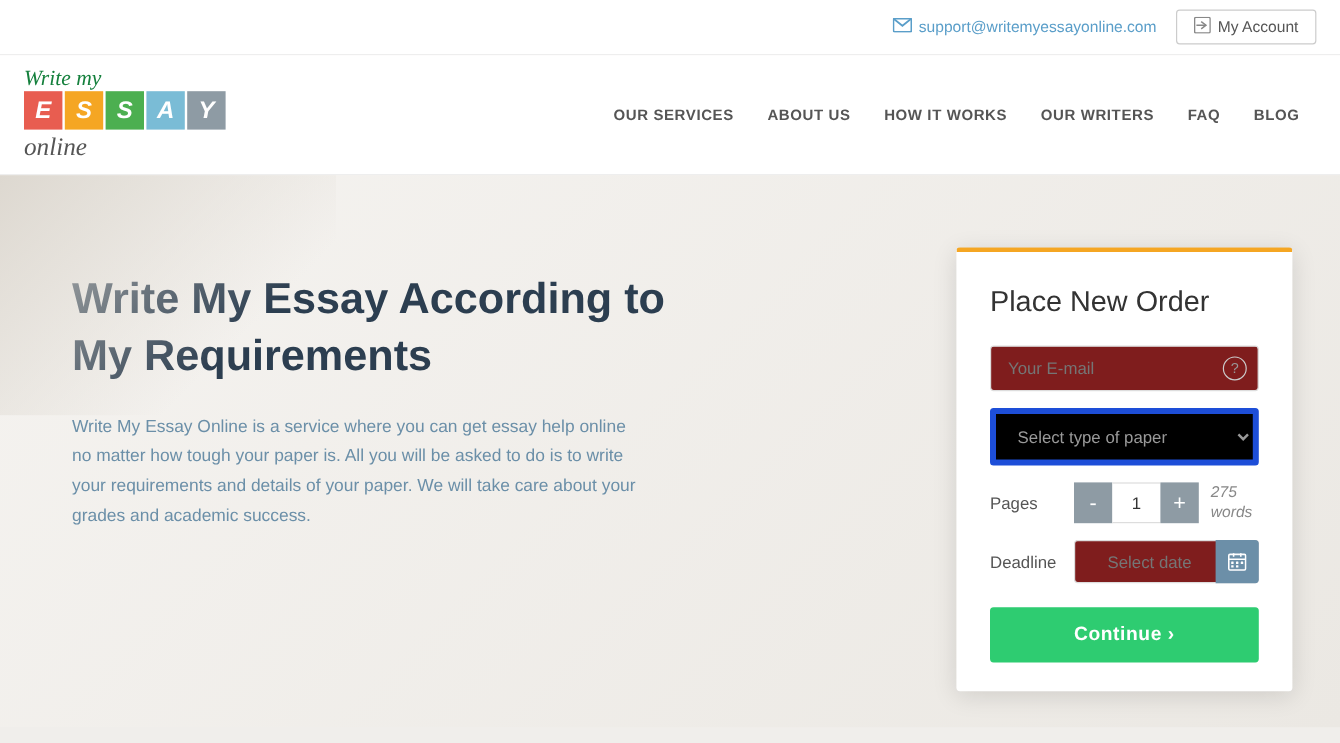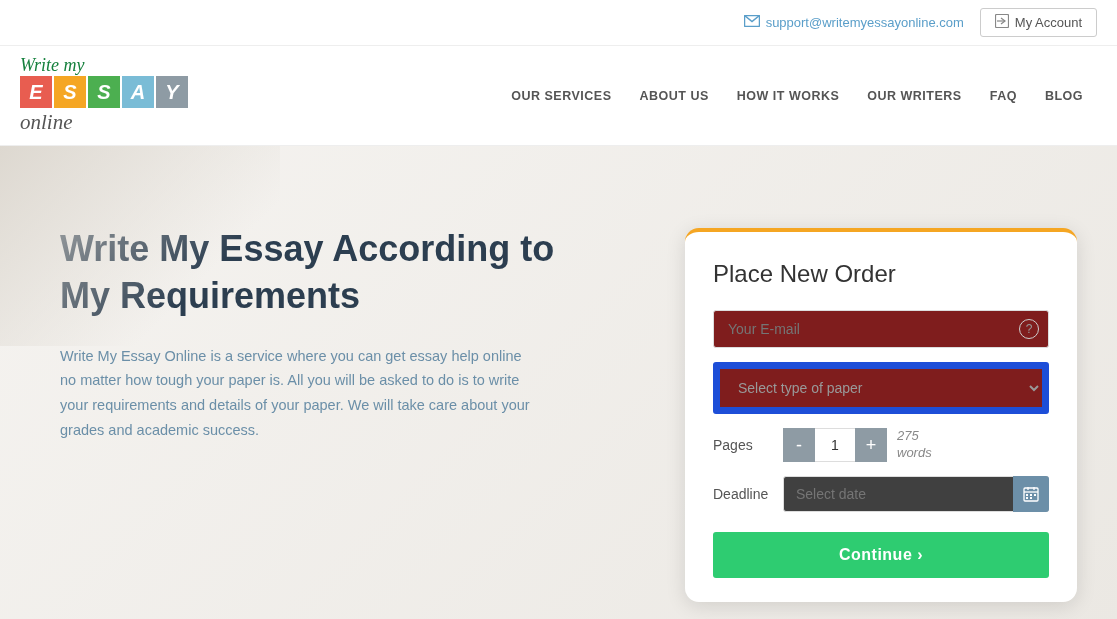--- a/index.html
+++ b/index.html
@@ -139,26 +139,26 @@
     }
     .hero-desc {
       font-size: 14.5px;
       color: #6b8fa8;
       line-height: 1.7;
       max-width: 480px;
     }
 
     
     .order-card {
-      width: 392px;
+      width: 280px;
       background: #fff;
       box-shadow: 0 4px 20px rgba(0,0,0,0.12);
-      border-radius: 14px;
+      border-radius: 3px;
       overflow: hidden;
-      margin-top: 22px;
+      margin-top: 0;
       flex-shrink: 0;
       border-top: 4px solid #f5a623;
     }
     .order-card-inner {
       padding: 28px 28px 24px;
     }
     .order-title {
       font-size: 24px;
       font-weight: 400;
       color: #333;
@@ -192,26 +192,26 @@
       display: flex;
       align-items: center;
       justify-content: center;
       font-size: 12px;
       color: #999;
       cursor: pointer;
     }
     .form-select {
       width: 100%;
       padding: 10px 14px;
-      border: 7px solid #1d4ed8;
+      border: 5px solid #1d4ed8;
       border-radius: 3px;
       font-size: 14px;
       color: #999;
       appearance: auto;
-      background: #7f1d1d;
+      background: #000000;
       cursor: pointer;
     }
 
     .pages-row {
       display: flex;
       align-items: center;
       gap: 0;
       margin-bottom: 14px;
     }
     .pages-label {
@@ -276,22 +276,23 @@
       position: relative;
       flex: 1;
     }
     .deadline-input {
       width: 100%;
       padding: 9px 40px 9px 12px;
       border: 1px solid #ddd;
       border-radius: 3px;
       font-size: 14px;
       color: #999;
-      background: #404040;
-      cursor: pointer;
+      background: #7f1d1d;
+      cursor: pointer;
+      text-align: center;
     }
     .cal-icon {
       position: absolute;
       right: 0;
       top: 0;
       height: 100%;
       width: 36px;
       background: #6c8fa8;
       border-radius: 0 3px 3px 0;
       display: flex;

